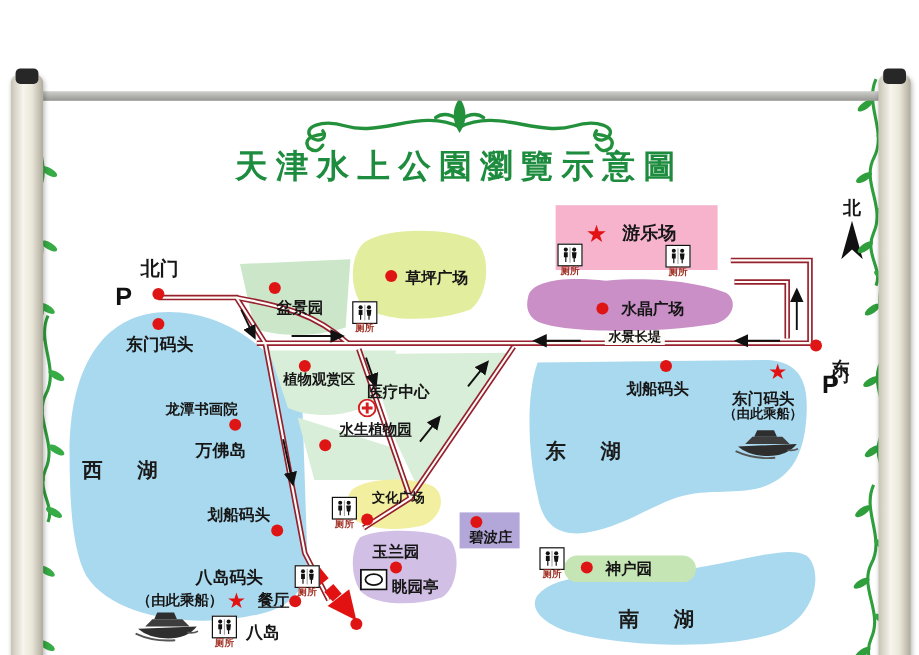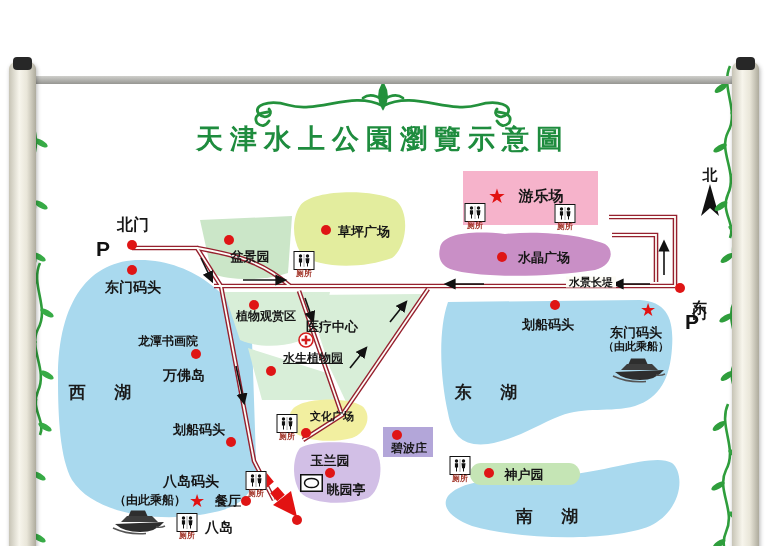--- a/index.html
+++ b/index.html
@@ -140,32 +140,32 @@
 
   <div class="lbl" style="left:383px;top:91px;font-size:27px;letter-spacing:7px;color:#1e8c3e;font-family:'Liberation Serif','DejaVu Serif',serif;">天津水上公園瀏覽示意圖</div>
 
   <div class="lbl" style="left:133px;top:177px;font-size:16px;">北门</div>
   <div class="lbl pmark" style="left:103px;top:200px;">P</div>
   <div class="lbl" style="left:133px;top:239px;font-size:14px;">东门码头</div>
   <div class="lbl" style="left:250px;top:208px;font-size:13px;">盆景园</div>
   <div class="lbl" style="left:364px;top:183px;font-size:13px;text-align:center;">草坪广场</div>
   <div class="lbl" style="left:541px;top:147px;font-size:15px;">游乐场</div>
   <div class="lbl" style="left:544px;top:209px;font-size:13px;">水晶广场</div>
-  <div class="lbl onroad" style="left:591px;top:234px;font-size:11px;">水景长堤</div>
+  <div class="lbl onroad" style="left:529px;top:234px;font-size:11px;">水景长堤</div>
   <div class="lbl vert" style="left:700px;top:243px;font-size:15px;">东门</div>
   <div class="lbl pmark" style="left:692px;top:273px;">P</div>
   <div class="lbl" style="left:710px;top:126px;font-size:15px;">北</div>
 
   <div class="lbl" style="left:266px;top:268px;font-size:12px;">植物观赏区</div>
   <div class="lbl" style="left:332px;top:278px;font-size:13px;">医疗中心</div>
   <div class="lbl" style="left:313px;top:310px;font-size:12px;text-decoration:underline;">水生植物园</div>
   <div class="lbl" style="left:168px;top:293px;font-size:12px;">龙潭书画院</div>
   <div class="lbl" style="left:184px;top:327px;font-size:14px;">万佛岛</div>
   <div class="lbl lake-name" style="left:106px;top:344px;">西  湖</div>
-  <div class="lbl lake-name" style="left:492px;top:344px;">东  湖</div>
+  <div class="lbl lake-name" style="left:492px;top:328px;">东  湖</div>
   <div class="lbl lake-name" style="left:553px;top:468px;text-align:right;">南  湖</div>
   <div class="lbl" style="left:199px;top:381px;font-size:13px;">划船码头</div>
   <div class="lbl" style="left:548px;top:276px;font-size:13px;">划船码头</div>
   <div class="lbl" style="left:636px;top:284px;font-size:13px;">东门码头</div>
   <div class="lbl" style="left:636px;top:298px;font-size:11px;">（由此乘船）</div>
 
   <div class="lbl" style="left:332px;top:368px;font-size:11px;">文化广场</div>
   <div class="lbl" style="left:330px;top:412px;font-size:13px;">玉兰园</div>
   <div class="lbl" style="left:346px;top:441px;font-size:13px;">眺园亭</div>
   <div class="lbl" style="left:409px;top:400px;font-size:12px;">碧波庄</div>

